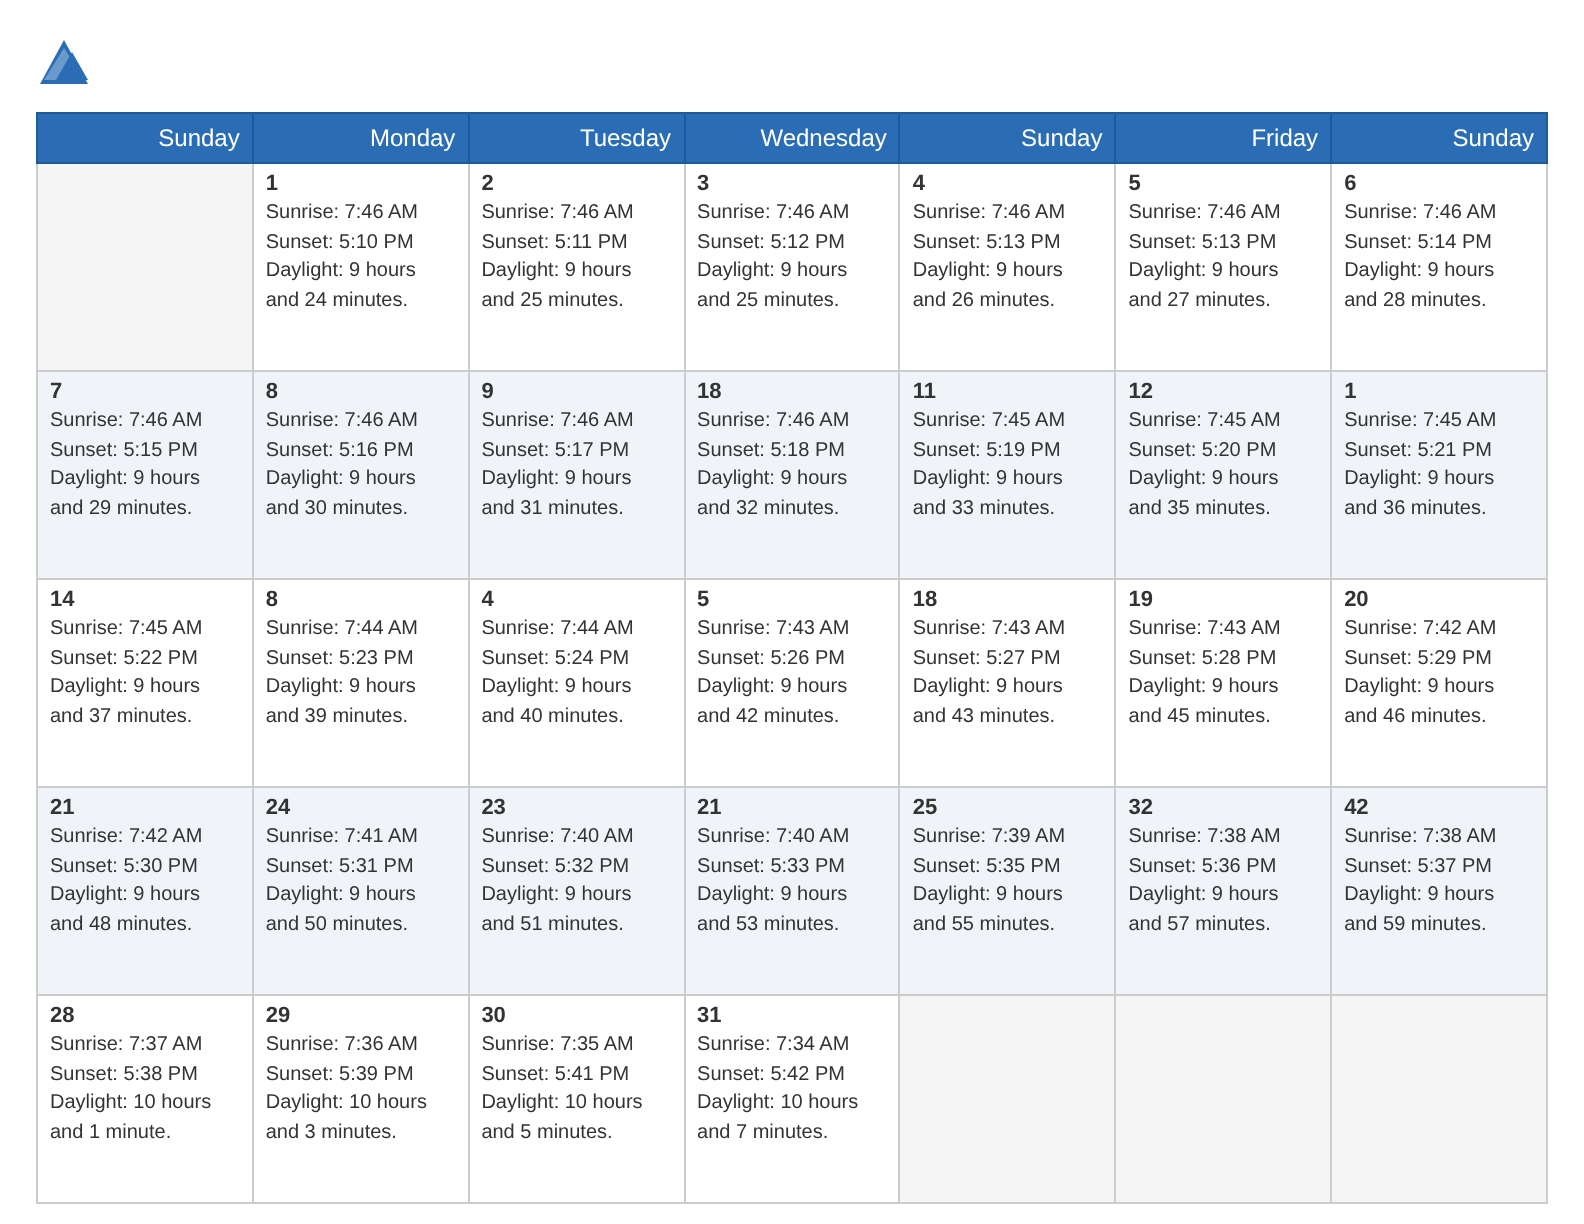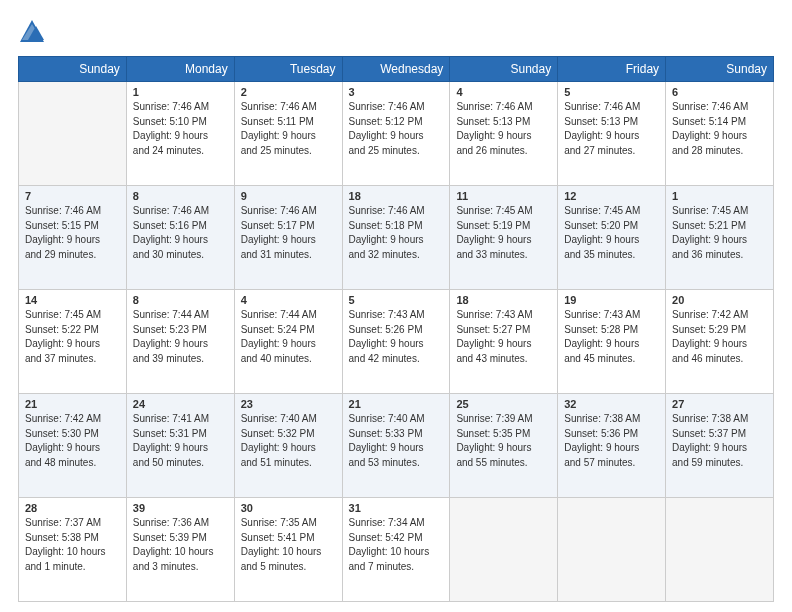--- a/index.html
+++ b/index.html
@@ -244,31 +244,31 @@
           </td>
           <td>
             <span class="day-num">25</span>
             <div class="day-info">Sunrise: 7:39 AM<br>Sunset: 5:35 PM<br>Daylight: 9 hours<br>and 55 minutes.</div>
           </td>
           <td>
             <span class="day-num">32</span>
             <div class="day-info">Sunrise: 7:38 AM<br>Sunset: 5:36 PM<br>Daylight: 9 hours<br>and 57 minutes.</div>
           </td>
           <td>
-            <span class="day-num">27</span>
+            <span class="day-num">42</span>
             <div class="day-info">Sunrise: 7:38 AM<br>Sunset: 5:37 PM<br>Daylight: 9 hours<br>and 59 minutes.</div>
           </td>
         </tr>
         <tr>
           <td>
             <span class="day-num">28</span>
             <div class="day-info">Sunrise: 7:37 AM<br>Sunset: 5:38 PM<br>Daylight: 10 hours<br>and 1 minute.</div>
           </td>
           <td>
-            <span class="day-num">39</span>
+            <span class="day-num">29</span>
             <div class="day-info">Sunrise: 7:36 AM<br>Sunset: 5:39 PM<br>Daylight: 10 hours<br>and 3 minutes.</div>
           </td>
           <td>
             <span class="day-num">30</span>
             <div class="day-info">Sunrise: 7:35 AM<br>Sunset: 5:41 PM<br>Daylight: 10 hours<br>and 5 minutes.</div>
           </td>
           <td>
             <span class="day-num">31</span>
             <div class="day-info">Sunrise: 7:34 AM<br>Sunset: 5:42 PM<br>Daylight: 10 hours<br>and 7 minutes.</div>
           </td>

